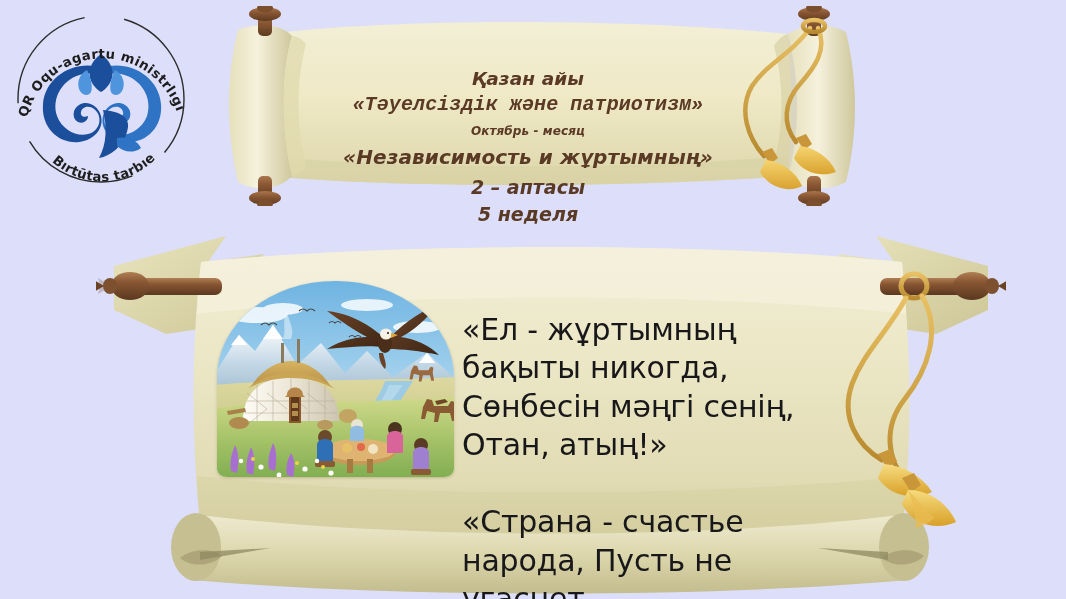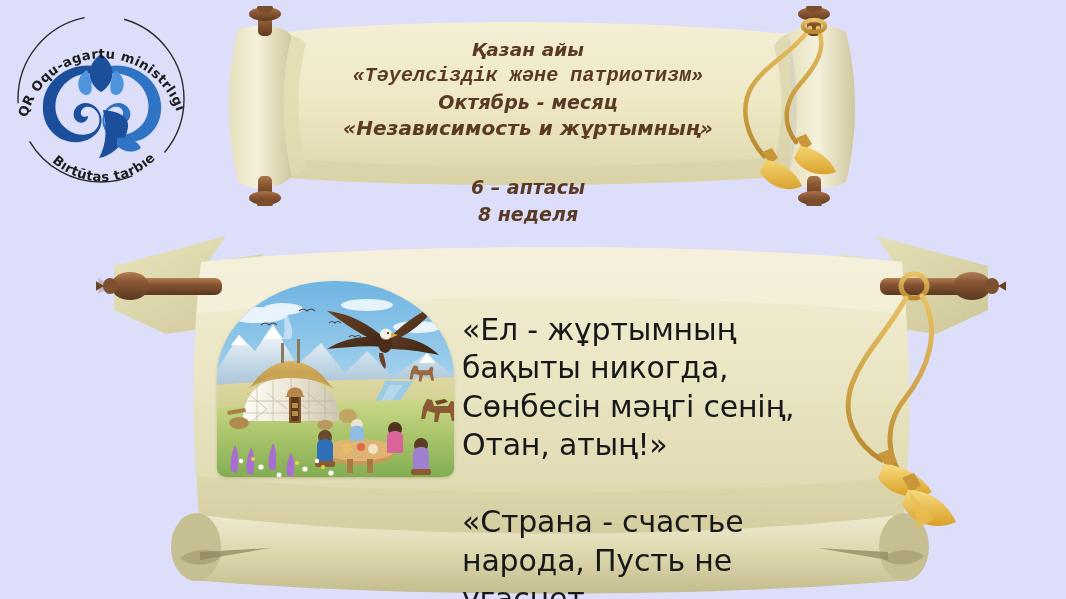--- a/index.html
+++ b/index.html
@@ -13,30 +13,30 @@
   .stage{position:absolute;left:0;top:0;width:1066px;height:599px;overflow:hidden;}
 
   
   .logo{position:absolute;left:4px;top:4px;width:196px;height:190px;}
   .logo svg{display:block;width:196px;height:190px;}
 
   
   .scroll-top{position:absolute;left:196px;top:6px;width:660px;height:200px;}
   .scroll-top svg{position:absolute;left:0;top:0;width:660px;height:200px;}
   .scroll-top-text{
-    position:absolute;left:72px;top:31px;width:520px;
+    position:absolute;left:72px;top:60px;width:520px;
     text-align:center;color:#5a3a25;
     font-style:italic;font-weight:bold;
     font-size:19.5px;line-height:26px;
     font-family:"DejaVu Sans","Liberation Sans",sans-serif;
     letter-spacing:.1px;
   }
   .scroll-top-text .l1{font-size:18.5px;}
   .scroll-top-text .l2{font-size:20px;font-family:Liberation Mono, monospace;}
-  .scroll-top-text .l3{font-size:19px;}
+  .scroll-top-text .l3{font-size:12px;}
   .scroll-top-text .l4{font-size:20px;}
 
   
   .week-lines{
     position:absolute;left:268px;top:174px;width:520px;
     text-align:center;color:#5a3a25;
     font-style:italic;font-weight:bold;
     font-size:19px;line-height:27px;
   }
 
@@ -193,22 +193,22 @@
 
     <div class="scroll-top-text">
       <div class="l1">Қазан айы</div>
       <div class="l2">«Тәуелсіздік және патриотизм»</div>
       <div class="l3">Октябрь - месяц</div>
       <div class="l4">«Независимость и жұртымның»</div>
     </div>
   </div>
 
   <div class="week-lines">
-    <div>6 – аптасы</div>
-    <div>8 неделя</div>
+    <div>2 – аптасы</div>
+    <div>5 неделя</div>
   </div>
 
   <div class="scroll-bot">
     <svg viewBox="0 0 910 385" xmlns="http://www.w3.org/2000/svg">
       <defs>
         <linearGradient id="paperB" x1="0" y1="0" x2="0" y2="1">
           <stop offset="0" stop-color="#f2eed6"></stop>
           <stop offset="0.35" stop-color="#ece7c6"></stop>
           <stop offset="0.78" stop-color="#e1dcb4"></stop>
           <stop offset="1" stop-color="#cfc89b"></stop>

